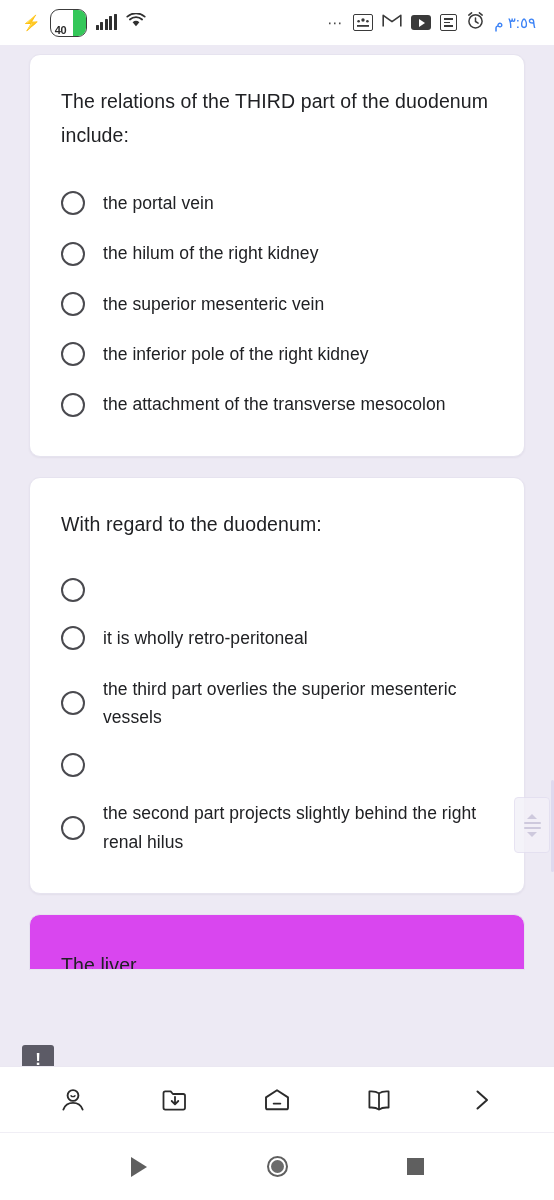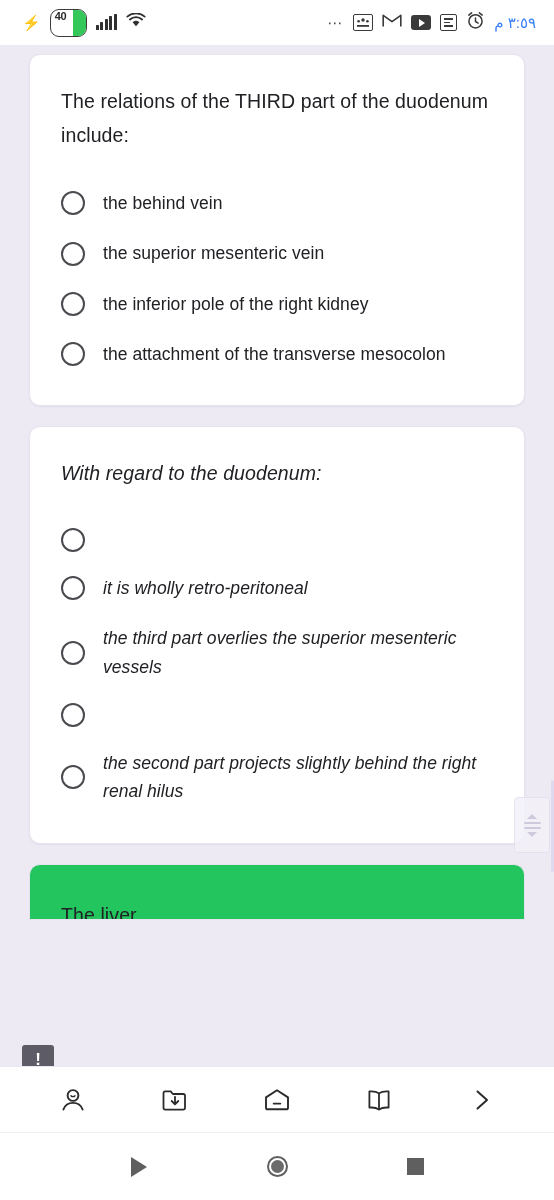--- a/index.html
+++ b/index.html
@@ -24,21 +24,21 @@
     padding: 0 18px 0 22px;
     color: #2b2b2b;
   }
   .sb-left { display: flex; align-items: center; gap: 9px; }
   .sb-right { margin-left: auto; display: flex; align-items: center; gap: 9px; }
   .bolt { font-size: 15px; line-height: 1; color: #202124; }
   .battery {
     position: relative;
     width: 37px; height: 28px;
     border: 1.6px solid #3c3c3c; border-radius: 9px;
-    display: flex; align-items: flex-start;
+    display: flex; align-items: flex-end;
     overflow: hidden;
   }
   .battery .fill {
     position: absolute; right: 0; top: 0; bottom: 0;
     width: 13px; background: #34c759;
   }
   .battery .num {
     position: relative; z-index: 2;
     font-size: 11px; font-weight: 700; color: #2b2b2b;
     padding-left: 4px; letter-spacing: -0.3px;
@@ -79,21 +79,21 @@
     overflow: hidden;
     padding: 0 29px;
   }
   .card {
     background: #ffffff;
     border: 1px solid #e6e3ef;
     border-radius: 11px;
     box-shadow: 0 1px 2px rgba(60,55,90,.06);
     padding: 30px 0 26px 0;
   }
-  .card + .card { margin-top: 20px; font-style: italic; }
+  .card + .card { margin-top: 20px; }
   .q-text {
     font-size: 19.5px; line-height: 1.72;
     color: #202124; font-weight: 400;
     padding: 0 31px 0 31px;
     letter-spacing: .1px;
   }
   .options { margin-top: 26px; }
   .option {
     display: flex; align-items: center;
     gap: 18px;
@@ -106,21 +106,21 @@
     border: 2.4px solid #4a4a4f;
     border-radius: 50%;
     background: #fff;
   }
   .opt-label {
     font-size: 17.5px; line-height: 1.62;
     color: #202124; letter-spacing: .05px;
   }
   .card-partial {
     margin-top: 20px;
-    background: #22c55e;
+    background: #d946ef;
     border: 1px solid #e6e3ef;
     border-top-left-radius: 11px; border-top-right-radius: 11px;
     padding: 34px 31px 0 31px;
     height: 56px; overflow: hidden;
   }
   .card-partial .q-text { padding: 0; }
 
   
   .hint-bubble {
     position: absolute;
@@ -260,21 +260,25 @@
     </div>
   </div>
 
   <div class="content">
 
     <div class="card" style="margin-top:9px;">
       <div class="q-text">The relations of the THIRD part of the duodenum include:</div>
       <div class="options">
         <div class="option">
           <span class="radio"></span>
-          <span class="opt-label">the behind vein</span>
+          <span class="opt-label">the portal vein</span>
+        </div>
+        <div class="option">
+          <span class="radio"></span>
+          <span class="opt-label">the hilum of the right kidney</span>
         </div>
         <div class="option">
           <span class="radio"></span>
           <span class="opt-label">the superior mesenteric vein</span>
         </div>
         <div class="option">
           <span class="radio"></span>
           <span class="opt-label">the inferior pole of the right kidney</span>
         </div>
         <div class="option">

